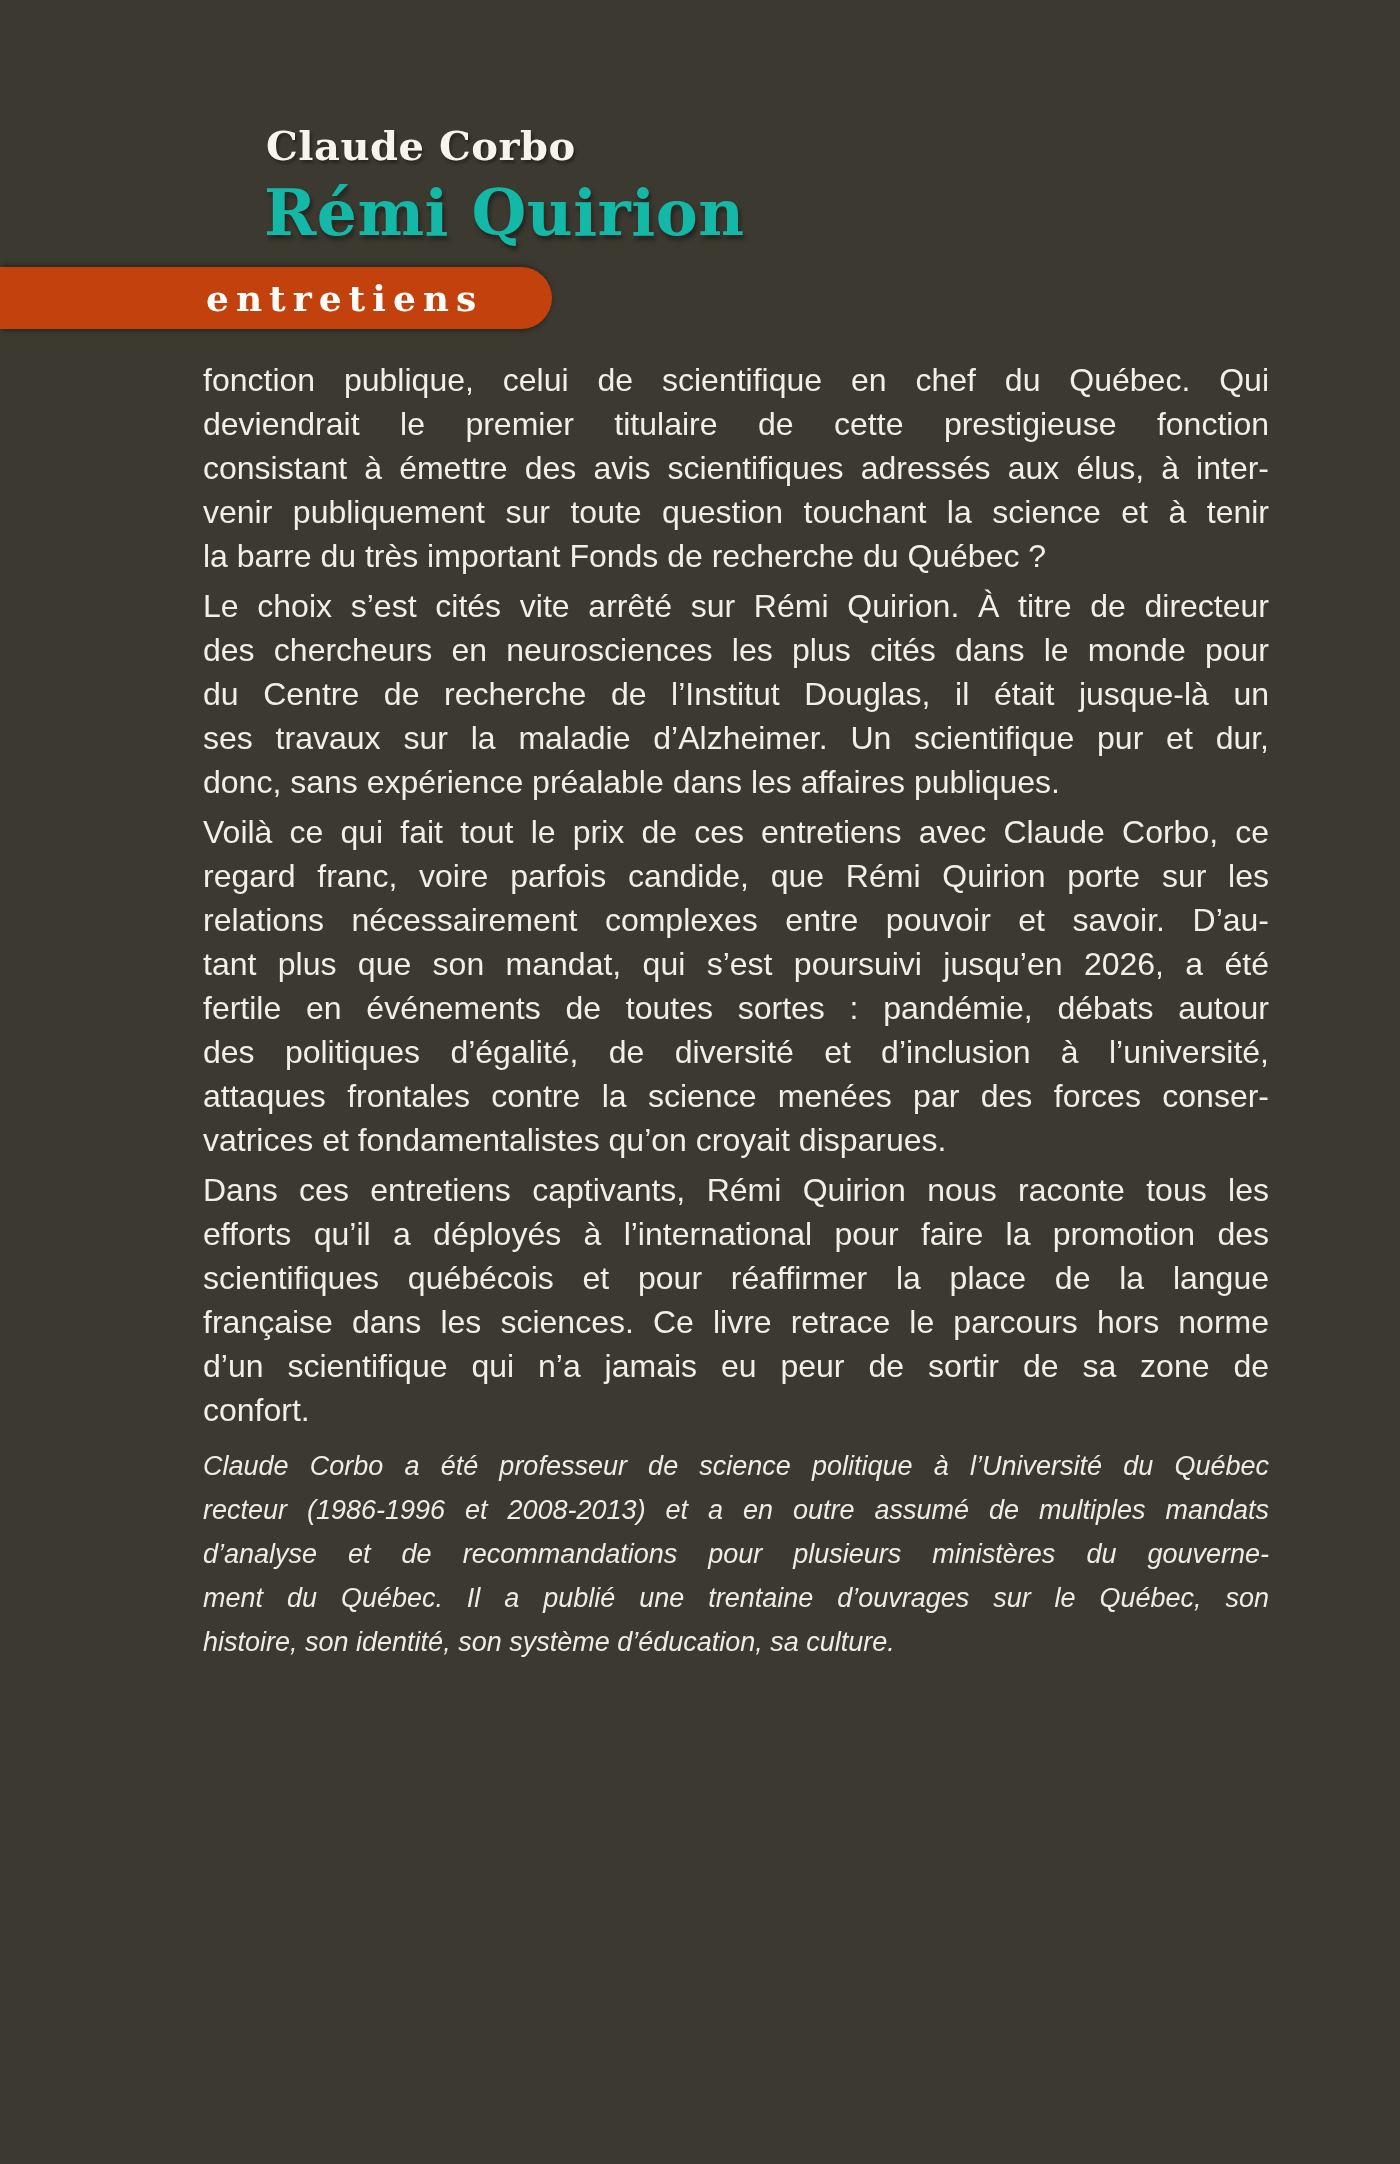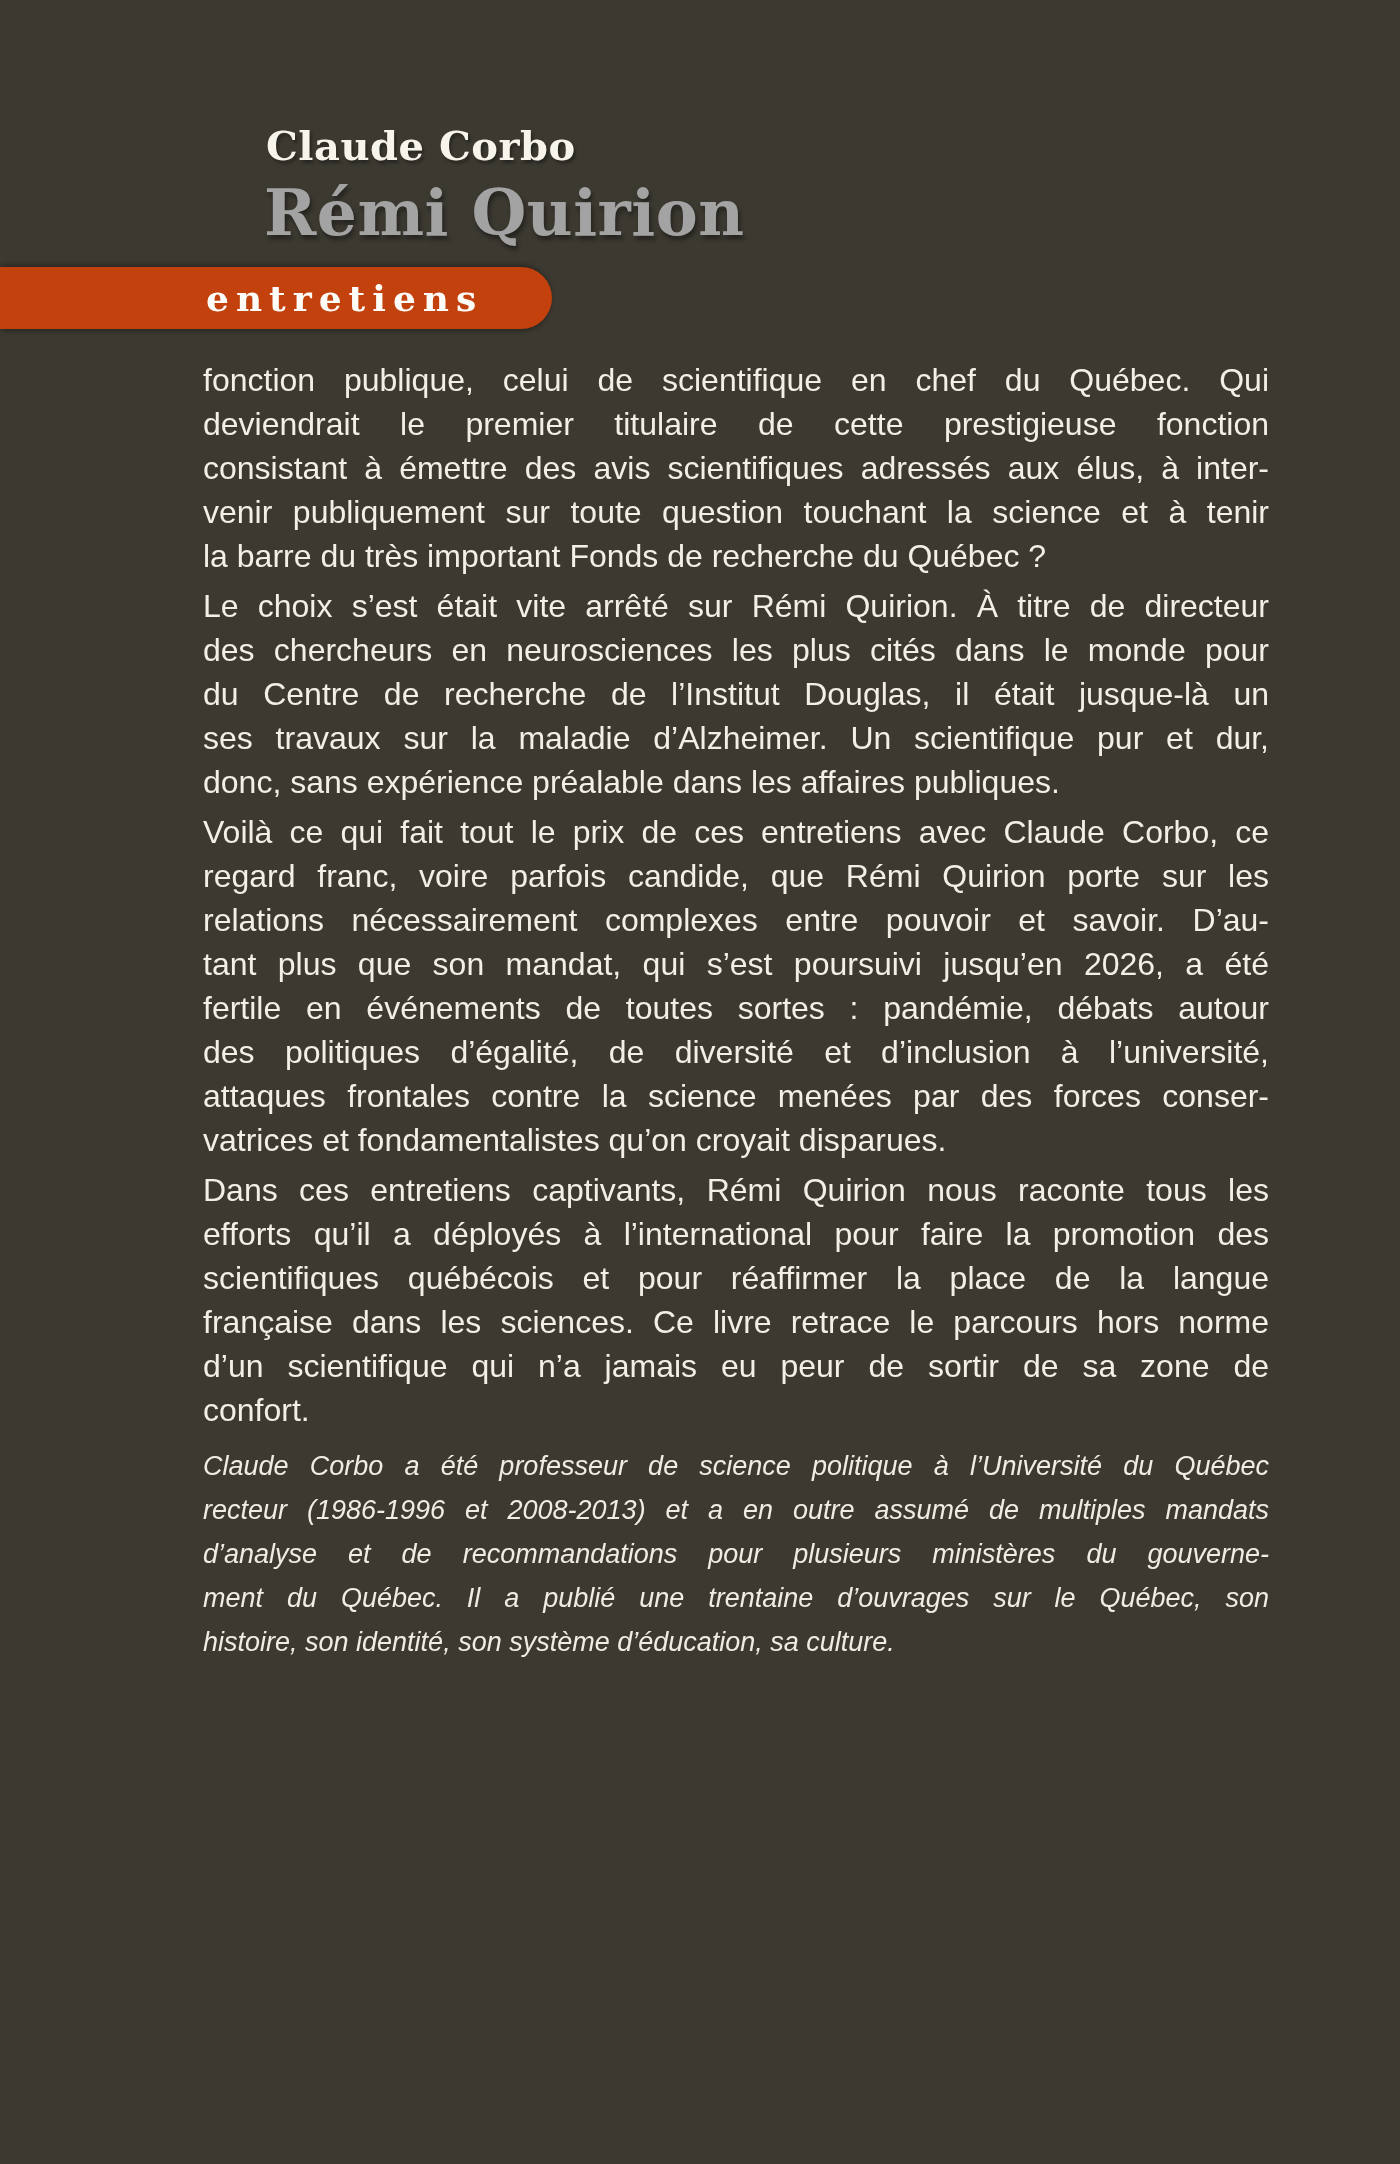--- a/index.html
+++ b/index.html
@@ -31,21 +31,21 @@
   }
   .title {
     position: absolute;
     left: 264px;
     top: 182px;
     margin: 0;
     font-family: "DejaVu Serif", serif;
     font-weight: bold;
     font-size: 63px;
     line-height: 1;
-    color: #a3a3a3;
+    color: #14b8a6;
     letter-spacing: 0.5px;
     text-shadow: 2px 4px 4px rgba(0,0,0,0.4);
     white-space: nowrap;
   }
   .badge {
     position: absolute;
     left: 0;
     top: 267px;
     width: 552px;
     height: 62px;
@@ -118,21 +118,21 @@
 
     <p class="para">
       <span class="line">fonction publique, celui de scientifique en chef du Québec. Qui</span>
       <span class="line">deviendrait le premier titulaire de cette prestigieuse fonction</span>
       <span class="line">consistant à émettre des avis scientifiques adressés aux élus, à inter-</span>
       <span class="line">venir publiquement sur toute question touchant la science et à tenir</span>
       <span class="line last">la barre du très important Fonds de recherche du Québec ?</span>
     </p>
 
     <p class="para">
-      <span class="line">Le choix s’est était vite arrêté sur Rémi Quirion. À titre de directeur</span>
+      <span class="line">Le choix s’est cités vite arrêté sur Rémi Quirion. À titre de directeur</span>
       <span class="line">des chercheurs en neurosciences les plus cités dans le monde pour</span>
       <span class="line">du Centre de recherche de l’Institut Douglas, il était jusque-là un</span>
       <span class="line">ses travaux sur la maladie d’Alzheimer. Un scientifique pur et dur,</span>
       <span class="line last">donc, sans expérience préalable dans les affaires publiques.</span>
     </p>
 
     <p class="para">
       <span class="line">Voilà ce qui fait tout le prix de ces entretiens avec Claude Corbo, ce</span>
       <span class="line">regard franc, voire parfois candide, que Rémi Quirion porte sur les</span>
       <span class="line">relations nécessairement complexes entre pouvoir et savoir. D’au-</span>

